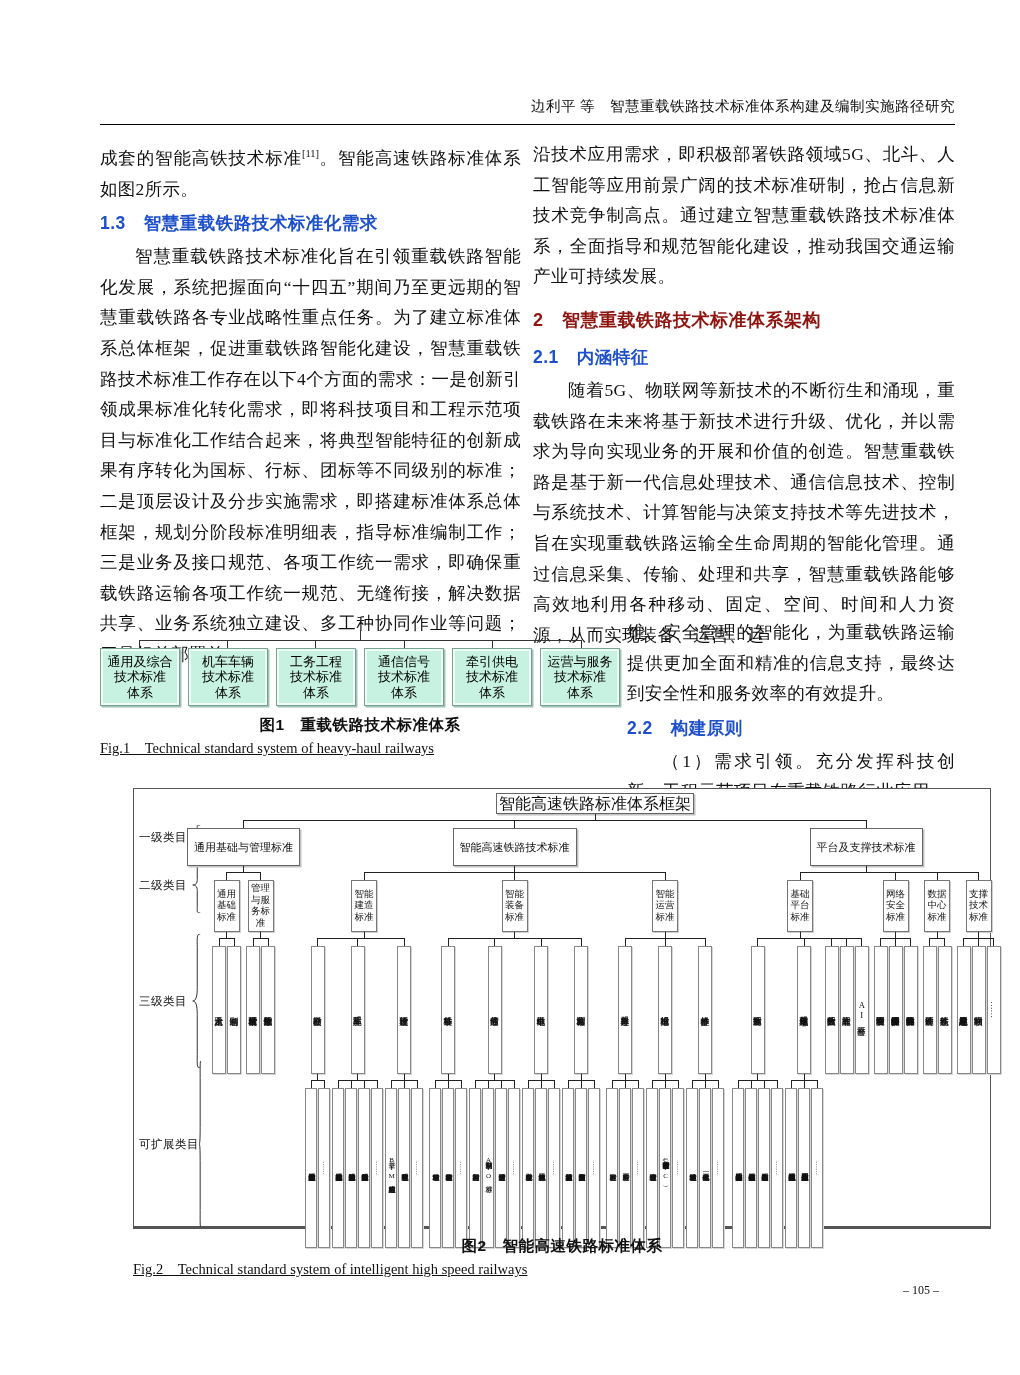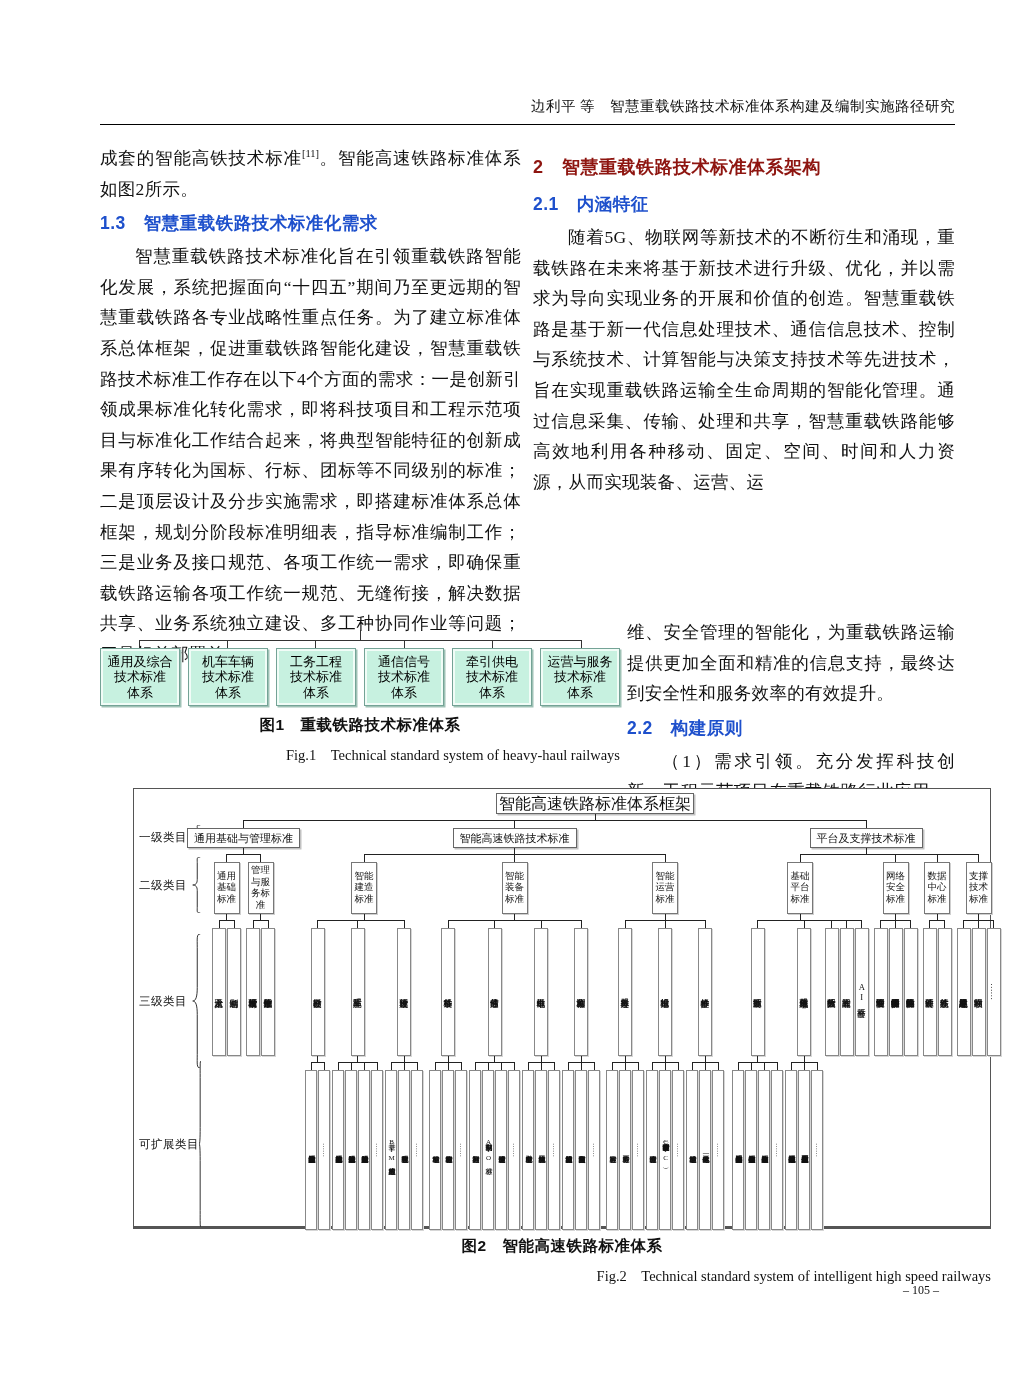--- a/index.html
+++ b/index.html
@@ -34,40 +34,40 @@
   .f1-conn .vline{position:absolute;width:1px;background:#333;}
   .f1-stub-root{left:calc(50% - .5px);top:0;height:10px;}
   .f1-hline{position:absolute;top:10px;left:7.5%;right:7.5%;height:1px;background:#333;}
   .f1-kstub{top:10px;height:8px;}
   .k1{left:calc(7.5% - .5px);} .k2{left:calc(24.5% - .5px);} .k3{left:calc(41.5% - .5px);}
   .k4{left:calc(58.5% - .5px);} .k5{left:calc(75.5% - .5px);} .k6{left:calc(92.5% - .5px);}
   .f1-kids{display:flex;justify-content:space-between;}
   .f1-box{width:78px;height:56px;font-size:13px;line-height:15.5px;white-space:pre-line;text-align:center;}
   .cap-cn{font-family:"Liberation Sans","DejaVu Sans",sans-serif;font-weight:bold;
     font-size:15.5px;text-align:center;margin-top:9px;letter-spacing:.5px;}
-  .cap-en{font-size:14.5px;text-align:right;margin-top:10px;}
+  .cap-en{font-size:14.5px;text-align:left;margin-top:3px;text-decoration:underline;}
 
   
   .fig2{position:absolute;left:133px;top:788px;width:858px;height:441px;
     border:1px solid #555;border-bottom-width:3px;box-sizing:border-box;background:#fff;}
   .f2-tree{margin-left:68px;width:786px;display:flex;justify-content:center;}
   .tn{display:flex;flex-direction:column;align-items:center;}
   .stub{width:0;height:6px;border-left:1px solid #222;}
   .kids{display:flex;align-items:flex-start;justify-content:center;}
   .kcell{position:relative;padding:8px .5px 0;display:flex;flex-direction:column;align-items:center;}
   .kcell::before{content:'';position:absolute;top:0;left:0;right:0;border-top:1px solid #222;}
   .kcell:first-child::before{left:50%;}
   .kcell:last-child::before{right:50%;}
   .kcell:only-child::before{left:50%;right:50%;}
   .kcell::after{content:'';position:absolute;top:0;left:calc(50% - .5px);width:0;height:8px;border-left:1px solid #222;}
   .kc1{padding-left:1px;padding-right:1px;}
   .kc2{padding-left:2px;padding-right:2px;}
   .t-root{border:1px solid #666;padding:2px 2px;font-size:16px;height:15px;line-height:15px;
     margin-top:4px;background:#fff;box-shadow:1.5px 1.5px 0 #c2c2c2;white-space:nowrap;}
-  .l1box{border:1px solid #666;padding:2px 6px;font-size:11px;height:14px;line-height:14px;
+  .l1box{border:1px solid #666;padding:11px 6px;font-size:11px;height:14px;line-height:14px;
     background:#fff;box-shadow:1.5px 1.5px 0 #c2c2c2;white-space:nowrap;}
   .l2box{border:1px solid #777;width:24px;height:50px;font-size:9.5px;line-height:11.5px;
     display:flex;align-items:center;justify-content:center;text-align:center;background:#fff;
     box-shadow:1px 1px 0 #cfcfcf;}
   .vbox{border:1px solid #888;background:#fff;writing-mode:vertical-rl;text-orientation:upright;
     display:flex;align-items:center;justify-content:center;line-height:1;box-shadow:1px 1px 0 #d6d6d6;}
   .vbox.dots{text-orientation:mixed;}
   .l3box{width:12px;height:126px;font-size:8.6px;}
   .l4box{width:10px;height:158px;font-size:7px;}
 
@@ -89,20 +89,21 @@
 <div class="running-head">边利平 等　智慧重载铁路技术标准体系构建及编制实施路径研究</div>
 <div class="head-rule"></div>
 
 <div class="col col-left">
   <p><span>成套的智能高铁技术标准</span><sup>[11]</sup><span>。智能高速铁路标准体系如图2所示。</span></p>
   <div class="h-blue">1.3　智慧重载铁路技术标准化需求</div>
   <p class="ind">智慧重载铁路技术标准化旨在引领重载铁路智能化发展，系统把握面向“十四五”期间乃至更远期的智慧重载铁路各专业战略性重点任务。为了建立标准体系总体框架，促进重载铁路智能化建设，智慧重载铁路技术标准工作存在以下4个方面的需求：一是创新引领成果标准化转化需求，即将科技项目和工程示范项目与标准化工作结合起来，将典型智能特征的创新成果有序转化为国标、行标、团标等不同级别的标准；二是顶层设计及分步实施需求，即搭建标准体系总体框架，规划分阶段标准明细表，指导标准编制工作；三是业务及接口规范、各项工作统一需求，即确保重载铁路运输各项工作统一规范、无缝衔接，解决数据共享、业务系统独立建设、多工种协同作业等问题；四是超前部署前</p>
 </div>
 
 <div class="col col-right">
+  <p>沿技术应用需求，即积极部署铁路领域5G、北斗、人工智能等应用前景广阔的技术标准研制，抢占信息新技术竞争制高点。通过建立智慧重载铁路技术标准体系，全面指导和规范智能化建设，推动我国交通运输产业可持续发展。</p>
   <div class="h-red">2　智慧重载铁路技术标准体系架构</div>
   <div class="h-blue">2.1　内涵特征</div>
   <p class="ind">随着5G、物联网等新技术的不断衍生和涌现，重载铁路在未来将基于新技术进行升级、优化，并以需求为导向实现业务的开展和价值的创造。智慧重载铁路是基于新一代信息处理技术、通信信息技术、控制与系统技术、计算智能与决策支持技术等先进技术，旨在实现重载铁路运输全生命周期的智能化管理。通过信息采集、传输、处理和共享，智慧重载铁路能够高效地利用各种移动、固定、空间、时间和人力资源，从而实现装备、运营、运</p>
 </div>
 
 <div class="col col-right-narrow">
   <p>维、安全管理的智能化，为重载铁路运输提供更加全面和精准的信息支持，最终达到安全性和服务效率的有效提升。</p>
   <div class="h-blue">2.2　构建原则</div>
   <p class="ind">（1）需求引领。充分发挥科技创新、工程示范项目在重载铁路行业应用</p>
 </div>

